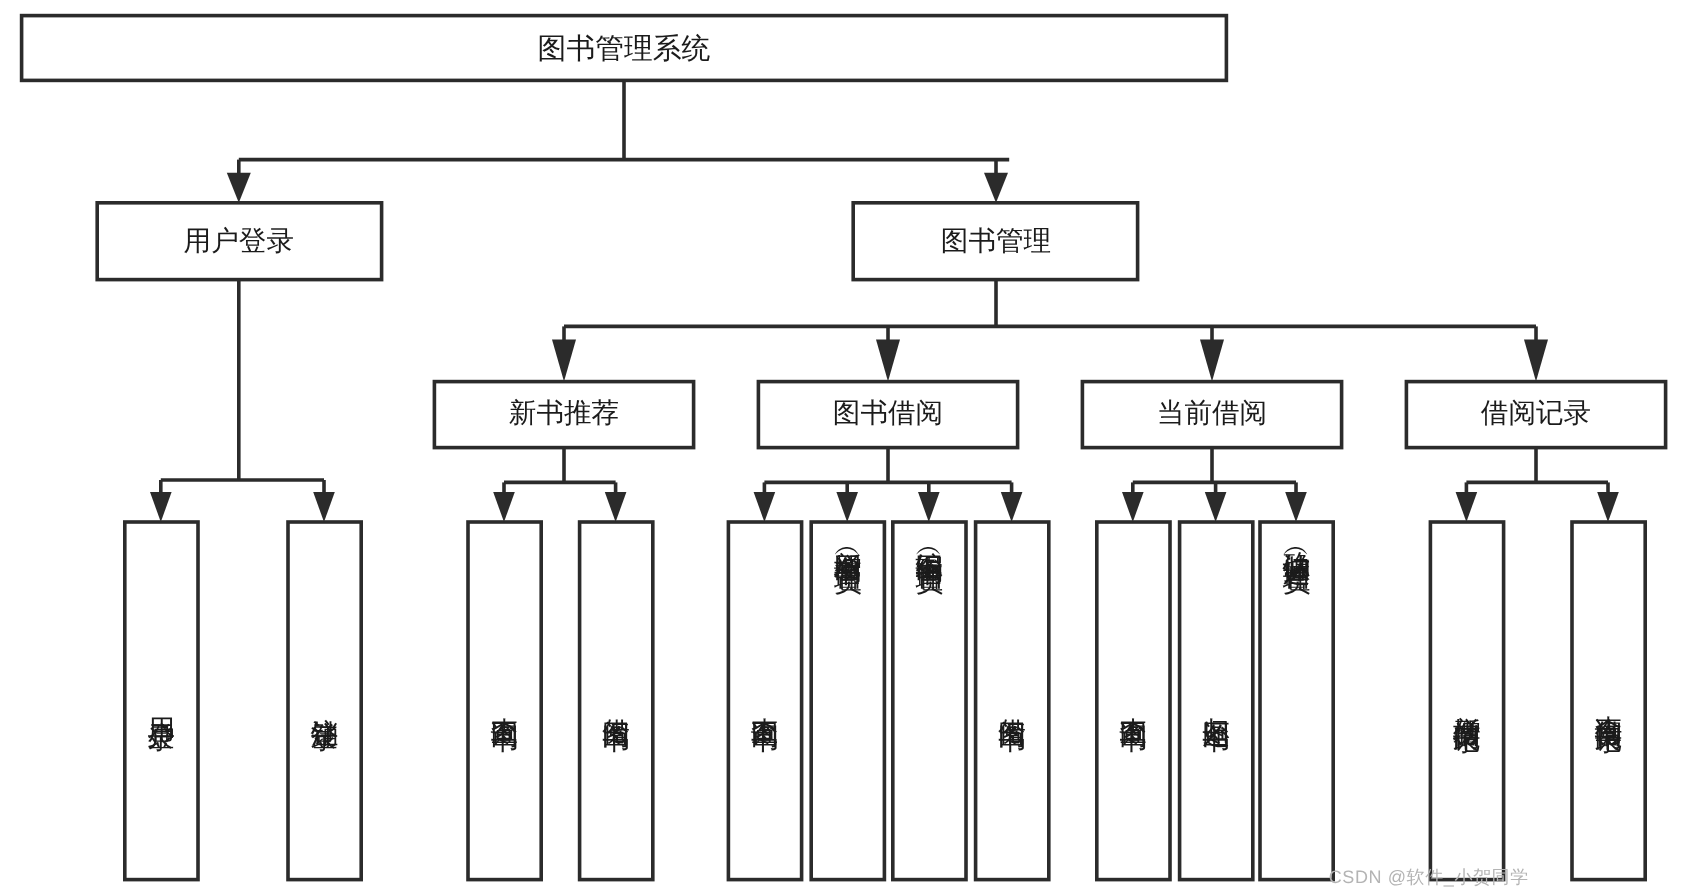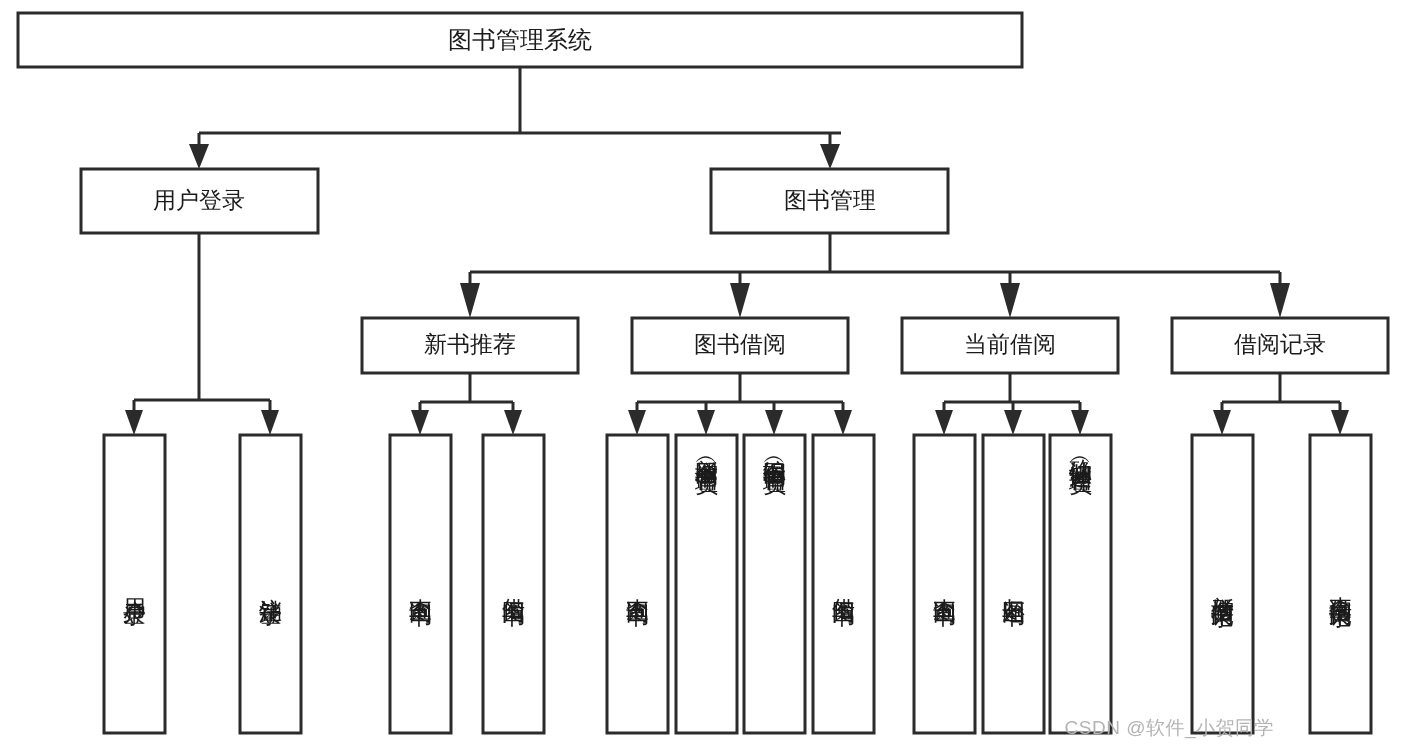--- a/index.html
+++ b/index.html
@@ -69,21 +69,21 @@
     letter-spacing: 2px;
     color: #1b1b1b;
     white-space: nowrap;
     text-align: center;
   }
   .watermark {
     position: absolute;
     right: 10px;
     bottom: 6px;
     font-family: "Liberation Sans", "DejaVu Sans", sans-serif;
-    font-size: 19px;
+    font-size: 15px;
     color: #b4b4b4;
     white-space: nowrap;
     letter-spacing: 0.5px;
   }
 </style>
 </head>
 <body>
 
 <div id="diagram-root">
 

